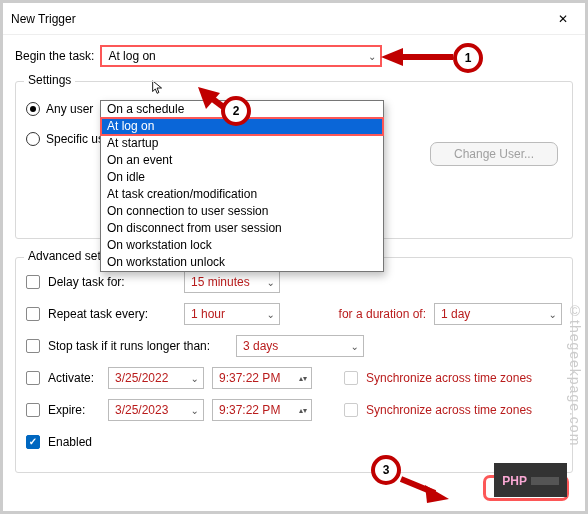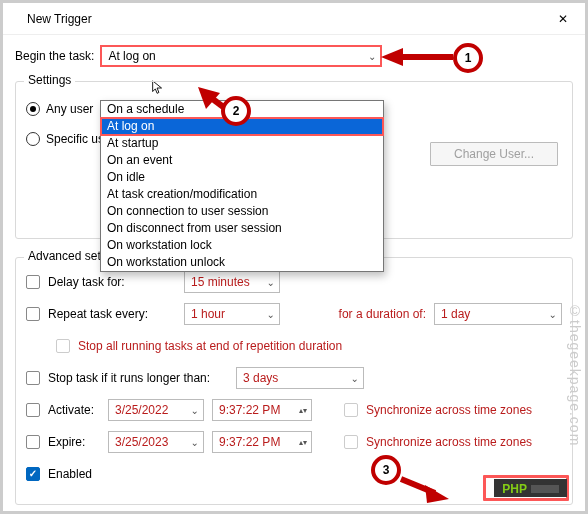--- a/index.html
+++ b/index.html
@@ -1,18 +1,18 @@
 <!DOCTYPE html>
 <html><head>
 <meta charset="utf-8">
 <style>
   * { box-sizing: border-box; font-family: "Segoe UI", Tahoma, sans-serif; font-size: 12px; }
   body { margin: 0; padding: 0; background: #fff; color: #000; }
   .window { width: 588px; height: 514px; position: relative; border: 3px solid #ccc; background: #fff; overflow: hidden; }
-  .titlebar { height: 32px; display: flex; align-items: center; justify-content: space-between; padding: 0 0 0 24px; border-bottom: 1px solid #eee; gap: 38px; }
+  .titlebar { height: 32px; display: flex; align-items: center; justify-content: space-between; padding: 0 0 0 8px; border-bottom: 1px solid #eee; gap: 38px; }
   .title { font-size: 12px; }
   .close-btn { width: 44px; height: 32px; display: flex; align-items: center; justify-content: center; font-size: 14px; }
   .content { padding: 10px 12px 8px 12px; position: relative; }
   .row { display: flex; align-items: center; gap: 6px; margin-bottom: 14px; }
   .label { color: #000; }
   .combo { border: 1px solid #7a7a7a; height: 22px; display: flex; align-items: center; justify-content: space-between; padding: 0 4px 0 6px; background: #fff; position: relative; }
   .combo .chev { color: #555; font-size: 10px; }
   .combo.disabled { border-color: #bbb; color: #888; }
   .begin-combo { width: 282px; border: 2px solid #fc5757; }
   .cursor { position: absolute; left: 148px; top: 45px; font-size: 14px; pointer-events:none;}
@@ -23,41 +23,41 @@
   
   .radio-row { display: flex; align-items: center; gap: 6px; margin-bottom: 12px; height: 18px; }
   .radio { width: 14px; height: 14px; border: 1px solid #333; border-radius: 50%; display: inline-flex; align-items: center; justify-content: center; background: #fff; }
   .radio.checked::after { content:""; width:6px; height:6px; background:#000; border-radius:50%; display:block; }
   
   .checkbox { width: 14px; height: 14px; border: 1px solid #888; border-radius: 2px; display: inline-flex; align-items: center; justify-content: center; background: #fff; flex: 0 0 14px; }
   .checkbox.checked { background: #0067c0; border-color:#0067c0; }
   .checkbox.checked::after { content:"✓"; color:#fff; font-size:10px; line-height:1; font-weight:bold;}
   .disabled-text { color: #b91c1c; }
   
-  .btn { border: 1px solid #bbb; background: #fdfdfd; height: 24px; padding: 0 16px; display: inline-flex; align-items: center; justify-content: center; border-radius: 1px; }
+  .btn { border: 1px solid #bbb; background: #fdfdfd; height: 24px; padding: 0 16px; display: inline-flex; align-items: center; justify-content: center; border-radius: 7px; }
   .btn.disabled { color: #a0a0a0; background:#f6f6f6; }
   .btn-ok { border: 3px solid #fc5757; width: 86px; height: 26px; }
   
   .dropdown-list { position: absolute; left: 97px; top: 65px; width: 284px; border: 1px solid #767676; background: #fff; z-index: 50; box-shadow: 2px 4px 8px rgba(0,0,0,0.25);}
   .dropdown-list .item { padding: 1px 6px; height: 17px; line-height: 15px; font-size: 12px; cursor: default;}
   .dropdown-list .item.selected { background: #0a66d8; color: #fff; outline: 2px solid #fc5757; outline-offset: -1px;}
   
   .adv-row { display: flex; align-items: center; gap: 8px; margin-bottom: 8px; min-height: 24px; }
   .small-combo { width: 96px; }
   .med-combo { width: 128px; }
   .time-combo { width: 100px; }
   .wide-combo { width: 128px; }
   
   .callout { position: absolute; z-index: 60; width: 30px; height: 30px; border: 4px solid #c00000; border-radius: 50%; background: #fff; display: flex; align-items: center; justify-content: center; font-size: 16px; font-weight: bold; color: #000; }
   .arrow { position: absolute; z-index: 55; pointer-events:none;}
   .arrow-head { fill: #c00000; }
   .arrow-line { stroke: #c00000; stroke-width: 6; }
   
   .watermark { position: absolute; right: 2px; top: 300px; writing-mode: vertical-rl; color: #ccc; font-size: 14px; letter-spacing: 1px;}
-  .php-badge { position: absolute; right: 18px; bottom: 14px; background: #333; color: #84cc16; font-size: 16px; font-weight: bold; padding: 0 8px; z-index: 40;}
+  .php-badge { position: absolute; right: 18px; bottom: 14px; background: #333; color: #f9a8d4; font-size: 16px; font-weight: bold; padding: 8px 8px; z-index: 40;}
   .footer-btns { position: absolute; right: 16px; bottom: 10px; display: flex; gap: 10px; }
   .spacer { flex: 1; }
 </style>
 </head>
 <body>
 
 <div class="window">
 
   <div class="titlebar">
     <span class="title">New Trigger</span>
@@ -119,24 +119,20 @@
           <span class="chev">⌄</span>
         </div>
         <span class="spacer"></span>
         <span class="disabled-text">for a duration of:</span>
         <div class="combo wide-combo disabled">
           <span class="disabled-text">1 day</span>
           <span class="chev">⌄</span>
         </div>
       </div>
 
-      <div class="adv-row" style="padding-left: 30px;">
-        <span class="checkbox" style="border-color:#ccc;"></span>
-        <span class="disabled-text">Stop all running tasks at end of repetition duration</span>
-      </div>
 
       <div class="adv-row">
         <span class="checkbox"></span>
         <span style="width:180px;">Stop task if it runs longer than:</span>
         <div class="combo med-combo disabled">
           <span class="disabled-text">3 days</span>
           <span class="chev">⌄</span>
         </div>
       </div>
 

